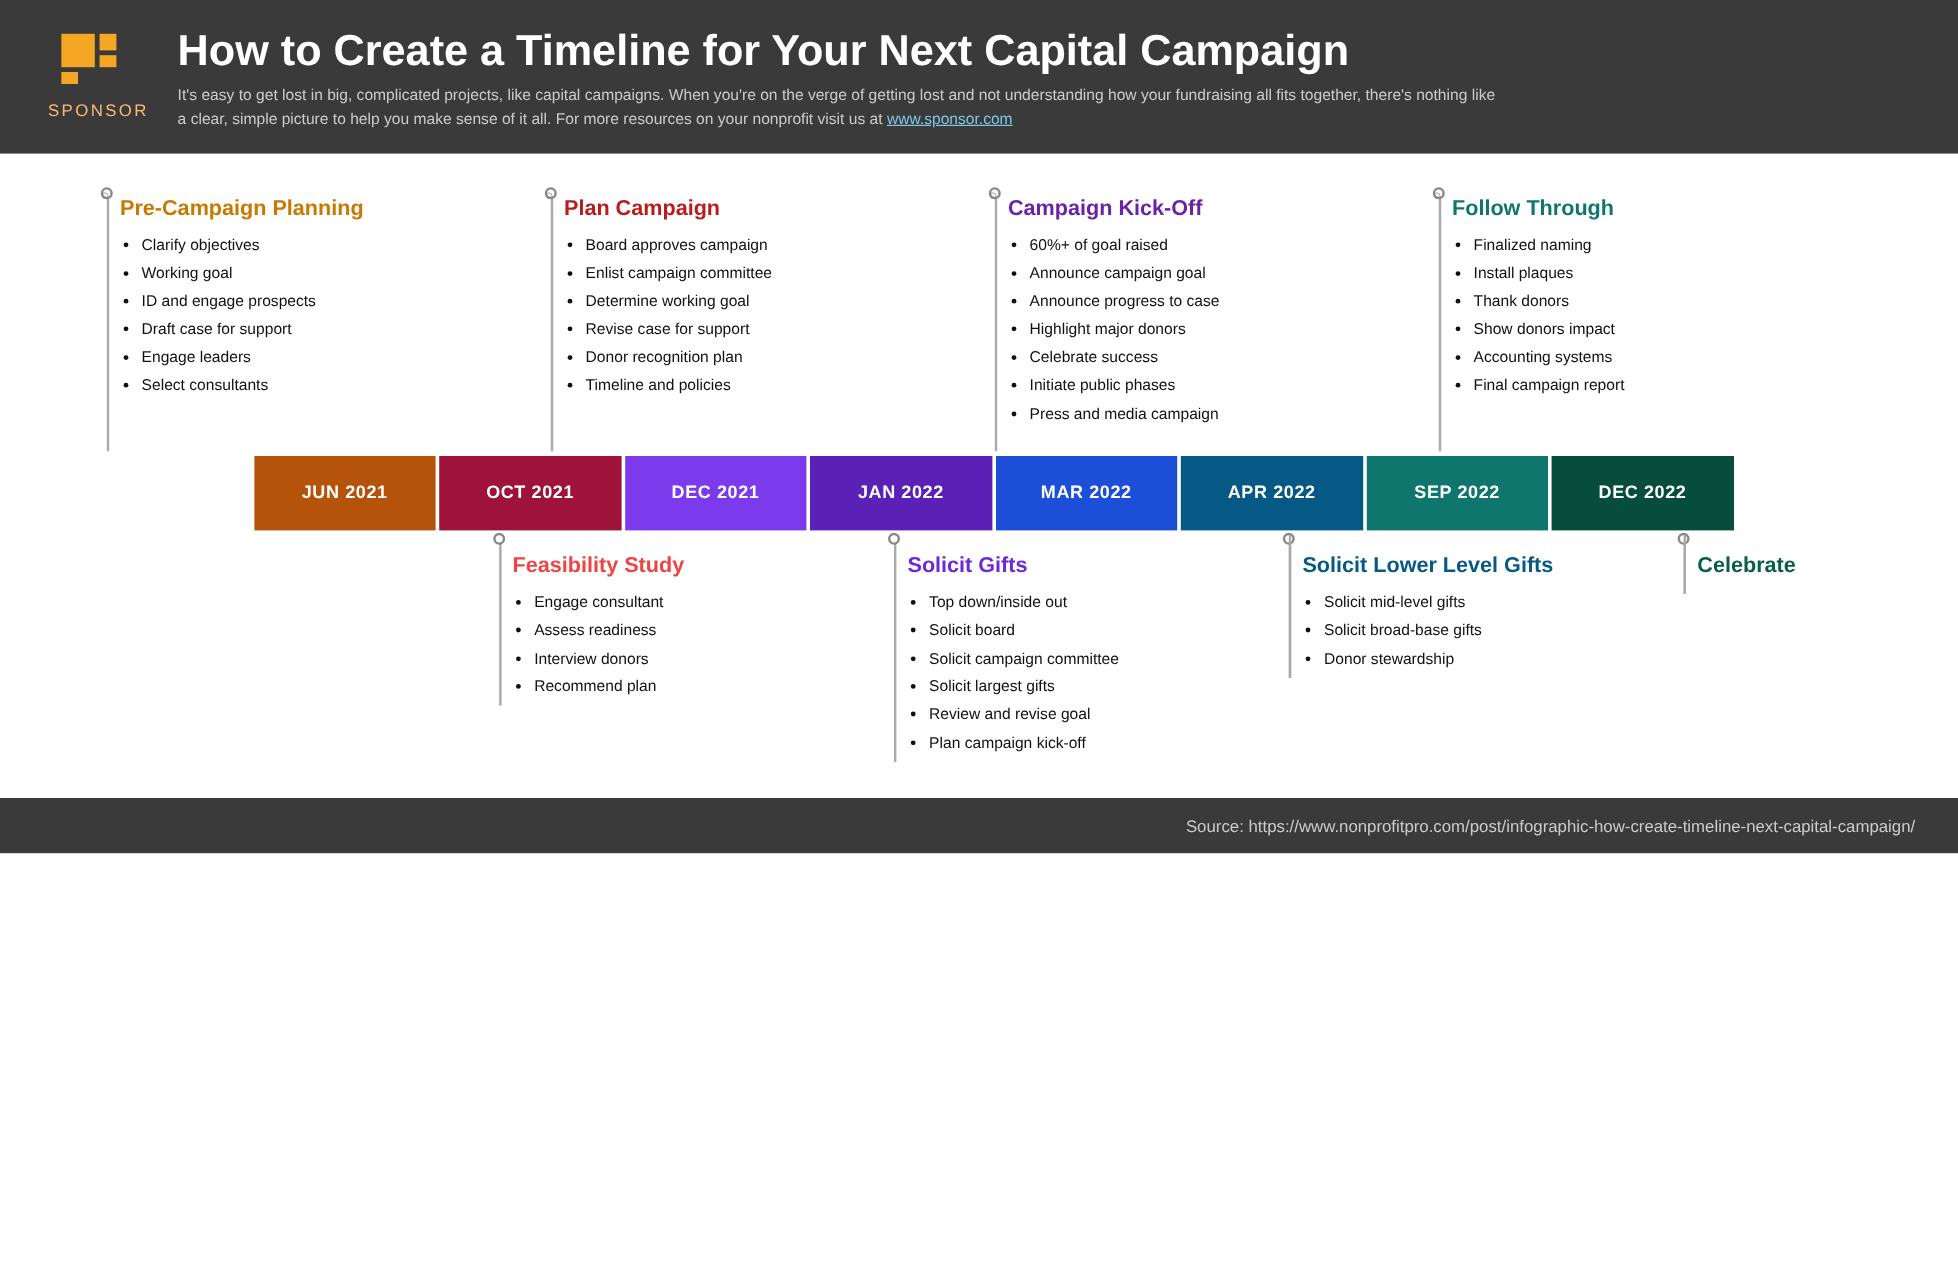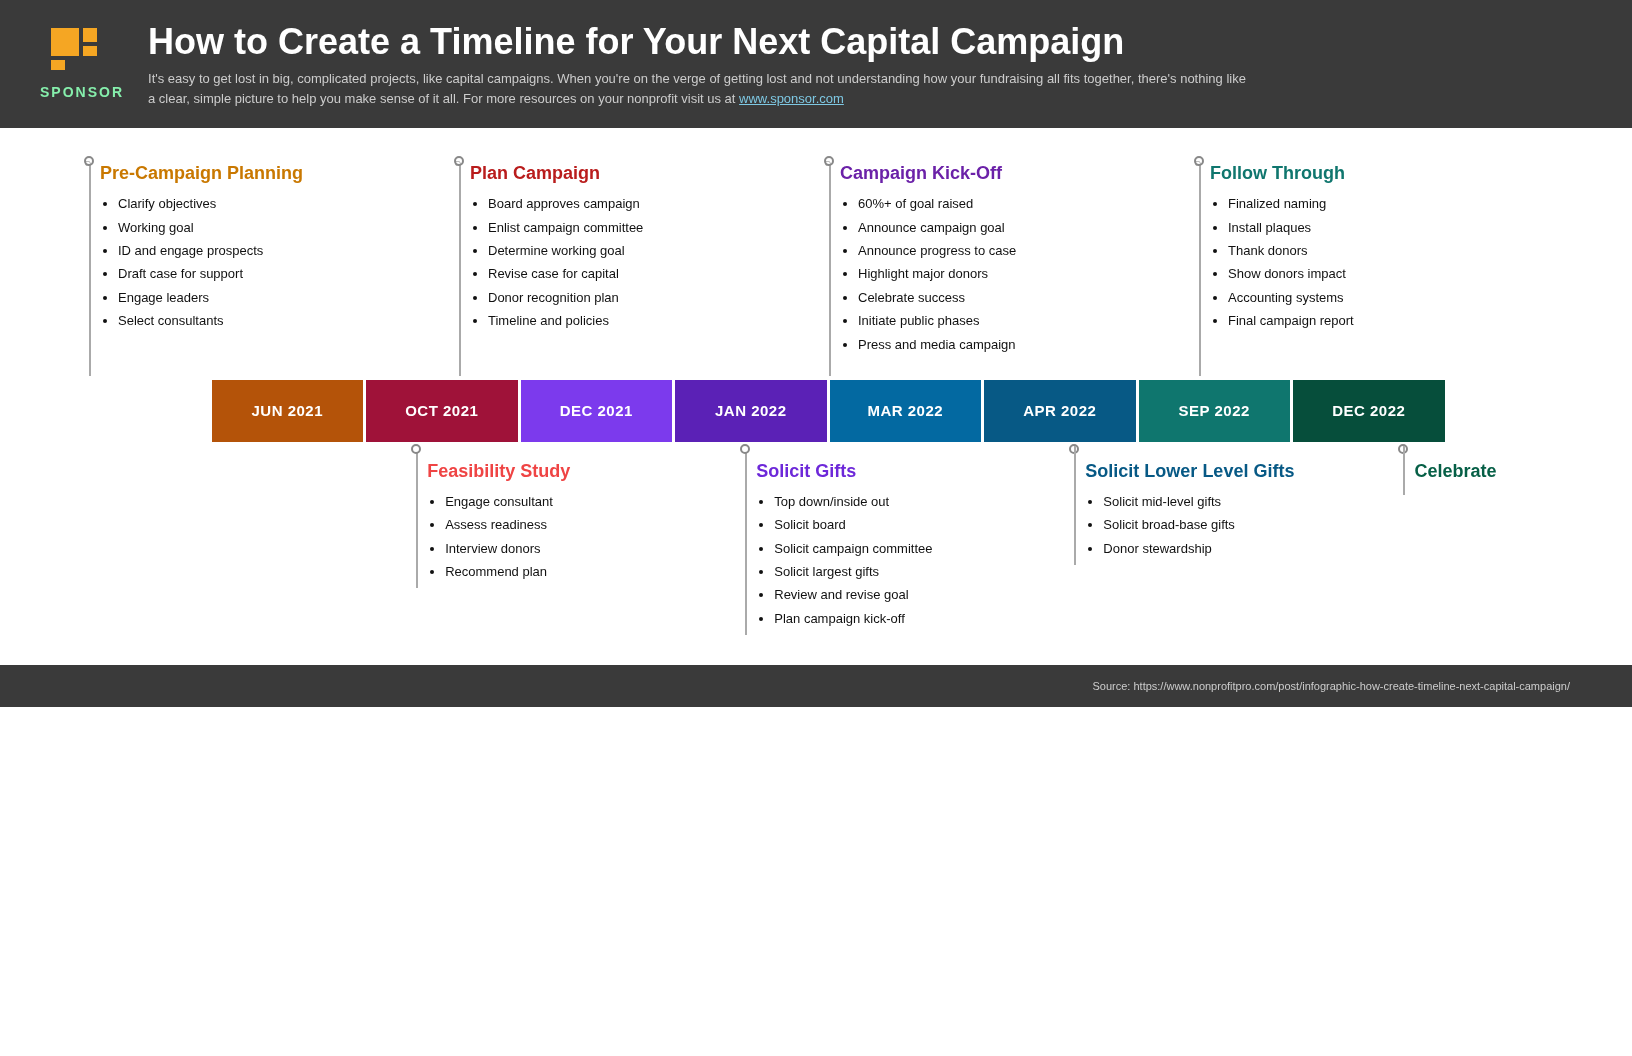--- a/index.html
+++ b/index.html
@@ -18,23 +18,23 @@
       align-items: center;
       gap: 24px;
     }
     .logo-container {
       display: flex;
       flex-direction: column;
       align-items: center;
       min-width: 80px;
     }
     .logo-text {
-      color: #86efac;
+      color: #fdba74;
       font-size: 14px;
-      font-weight: bold;
+      font-weight: normal;
       letter-spacing: 2px;
       margin-top: 4px;
     }
     .header-text h1 {
       color: #fff;
       font-size: 36px;
       font-weight: bold;
       line-height: 1.2;
     }
     .header-text p {
@@ -50,24 +50,24 @@
     }
 
     
     :root {
       --col: 185px;
     }
 
     
     .footer {
       background: #3a3a3a;
-      padding: 15px 62px;
+      padding: 15px 36px;
       text-align: right;
       color: #ccc;
-      font-size: 11px;
+      font-size: 14px;
       margin-top: 20px;
     }
 
     
     .content-area {
       padding: 30px 50px 10px 74px;
     }
 
     .phase-strip-top {
       display: flex;
@@ -160,21 +160,21 @@
       left: -4px;
       top: -2px;
       font-size: 12px;
       color: #888;
     }
 
     .bar-jun { background: #b45309; }
     .bar-oct { background: #9f1239; }
     .bar-dec21 { background: #7c3aed; }
     .bar-jan { background: #5b21b6; }
-    .bar-mar { background: #0369a1; }
+    .bar-mar { background: #1d4ed8; }
     .bar-apr { background: #075985; }
     .bar-sep { background: #0f766e; }
     .bar-dec22 { background: #064e3b; }
 
     .circle-top {
       width: 10px;
       height: 10px;
       border-radius: 50%;
       border: 2px solid #888;
       background: #fff;
@@ -235,21 +235,21 @@
       </ul>
     </div>
 
     <div class="phase-col-top w370 col-red">
       <div class="circle-top"></div>
       <div class="p-title">Plan Campaign</div>
       <ul class="p-list">
         <li>Board approves campaign</li>
         <li>Enlist campaign committee</li>
         <li>Determine working goal</li>
-        <li>Revise case for capital</li>
+        <li>Revise case for support</li>
         <li>Donor recognition plan</li>
         <li>Timeline and policies</li>
       </ul>
     </div>
 
     <div class="phase-col-top w370 col-purple">
       <div class="circle-top"></div>
       <div class="p-title">Campaign Kick-Off</div>
       <ul class="p-list">
         <li>60%+ of goal raised</li>

